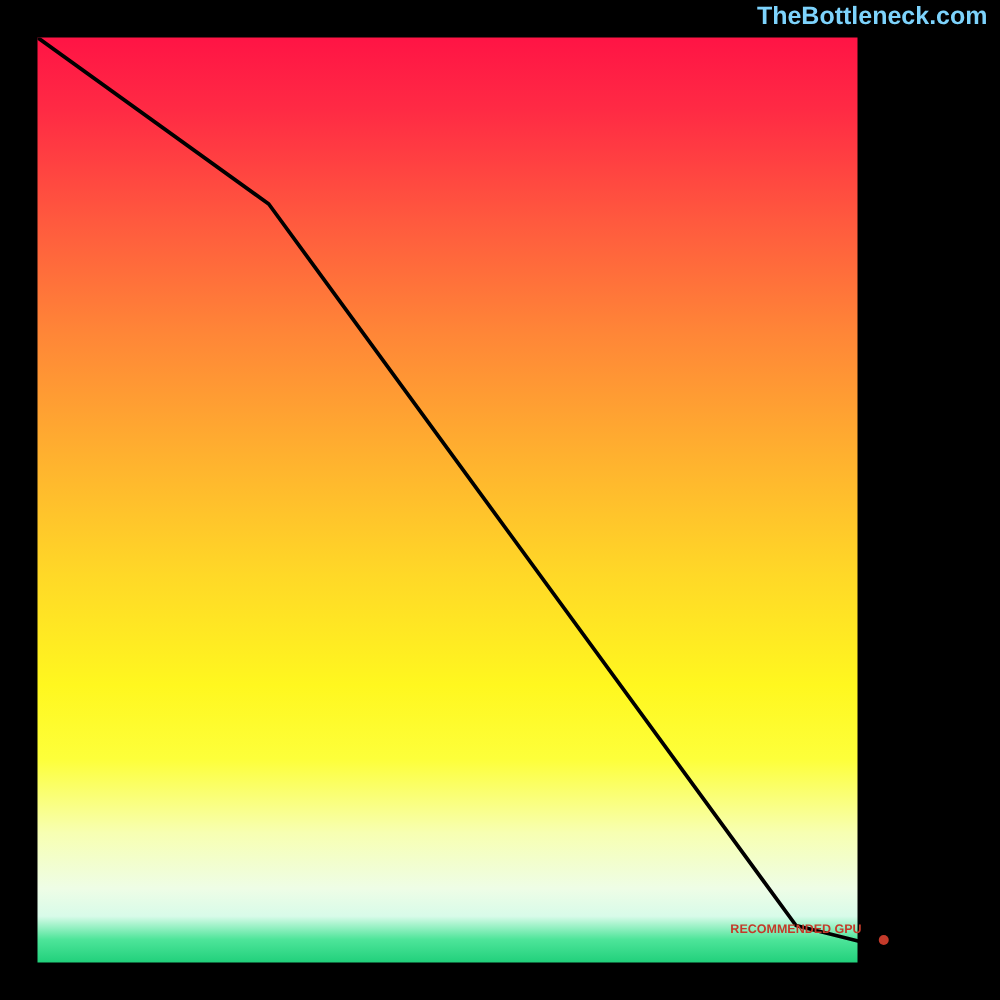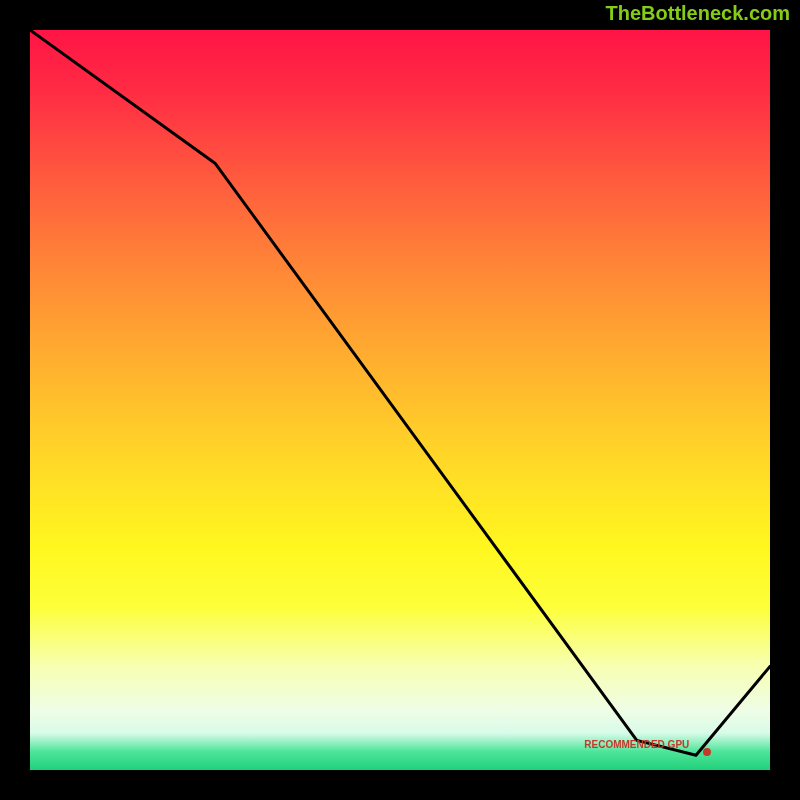--- a/index.html
+++ b/index.html
@@ -16,36 +16,36 @@
     width: 800px;
     height: 800px;
     background: #000;
   }
   .watermark {
     position: absolute;
     top: 2px;
     right: 10px;
     font-size: 20px;
     font-weight: 600;
-    color: #84cc16;
+    color: #7dd3fc;
     letter-spacing: 0px;
   }
   .outer-frame {
     position: absolute;
     left: 28px;
     top: 28px;
     width: 744px;
     height: 744px;
     background: #000;
   }
   .plot {
     position: absolute;
     left: 30px;
     top: 30px;
-    width: 740px;
+    width: 656px;
     height: 740px;
     background: linear-gradient(to bottom,
       #ff1445 0%,
       #ff2b44 8%,
       #ff5a3e 20%,
       #ff8637 32%,
       #ffb02f 45%,
       #ffd827 58%,
       #fff71f 70%,
       #fdff3a 78%,

